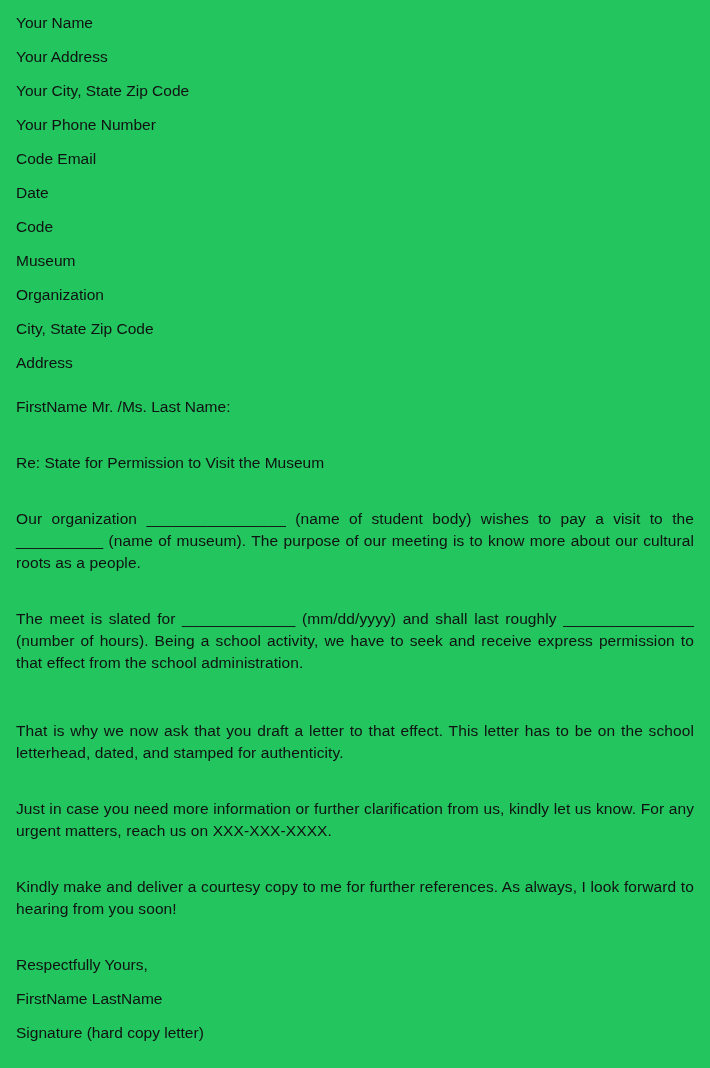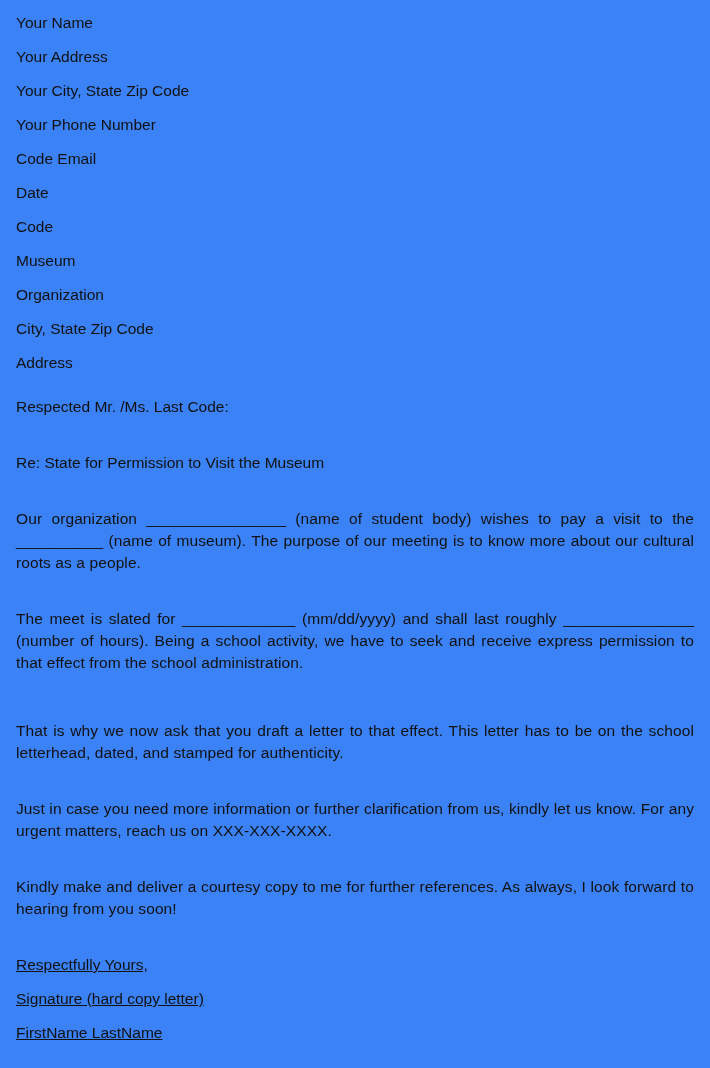--- a/index.html
+++ b/index.html
@@ -14,21 +14,21 @@
     font-family: "Liberation Sans", sans-serif;
     color: #111111;
     font-size: 15.5px;
     -webkit-font-smoothing: antialiased;
   }
   .page {
     box-sizing: border-box;
     width: 710px;
     height: 1068px;
     padding: 12px 16px 0 16px;
-    background: #3b82f6;
+    background: #22c55e;
   }
   .line {
     margin: 0 0 12px 0;
     line-height: 22px;
     white-space: nowrap;
   }
   .salutation {
     margin: 22px 0 34px 0;
     line-height: 22px;
   }
@@ -40,21 +40,20 @@
     margin: 0 0 34px 0;
     line-height: 22px;
     text-align: justify;
     letter-spacing: 0.1px;
   }
   .para.wide-after {
     margin-bottom: 46px;
   }
   .closing .line {
     margin-bottom: 12px;
-    text-decoration: underline;
   }
 </style>
 </head>
 <body>
 
 <div class="page">
 
   <div class="sender-block">
     <p class="line">Your Name</p>
     <p class="line">Your Address</p>
@@ -66,31 +65,31 @@
   <p class="line">Date</p>
 
   <div class="recipient-block">
     <p class="line">Code</p>
     <p class="line">Museum</p>
     <p class="line">Organization</p>
     <p class="line">City, State Zip Code</p>
     <p class="line">Address</p>
   </div>
 
-  <p class="salutation">Respected Mr. /Ms. Last Code:</p>
+  <p class="salutation">FirstName Mr. /Ms. Last Name:</p>
 
   <p class="subject">Re: State for Permission to Visit the Museum</p>
 
   <div class="body-block">
     <p class="para">Our organization ________________ (name of student body) wishes to pay a visit to the __________ (name of museum). The purpose of our meeting is to know more about our cultural roots as a people.</p>
     <p class="para wide-after">The meet is slated for _____________ (mm/dd/yyyy) and shall last roughly _______________ (number of hours). Being a school activity, we have to seek and receive express permission to that effect from the school administration.</p>
     <p class="para">That is why we now ask that you draft a letter to that effect. This letter has to be on the school letterhead, dated, and stamped for authenticity.</p>
     <p class="para">Just in case you need more information or further clarification from us, kindly let us know. For any urgent matters, reach us on XXX-XXX-XXXX.</p>
     <p class="para">Kindly make and deliver a courtesy copy to me for further references. As always, I look forward to hearing from you soon!</p>
   </div>
 
   <div class="closing">
     <p class="line">Respectfully Yours,</p>
+    <p class="line">FirstName LastName</p>
     <p class="line">Signature (hard copy letter)</p>
-    <p class="line">FirstName LastName</p>
   </div>
 
 </div>
 
 </body></html>

